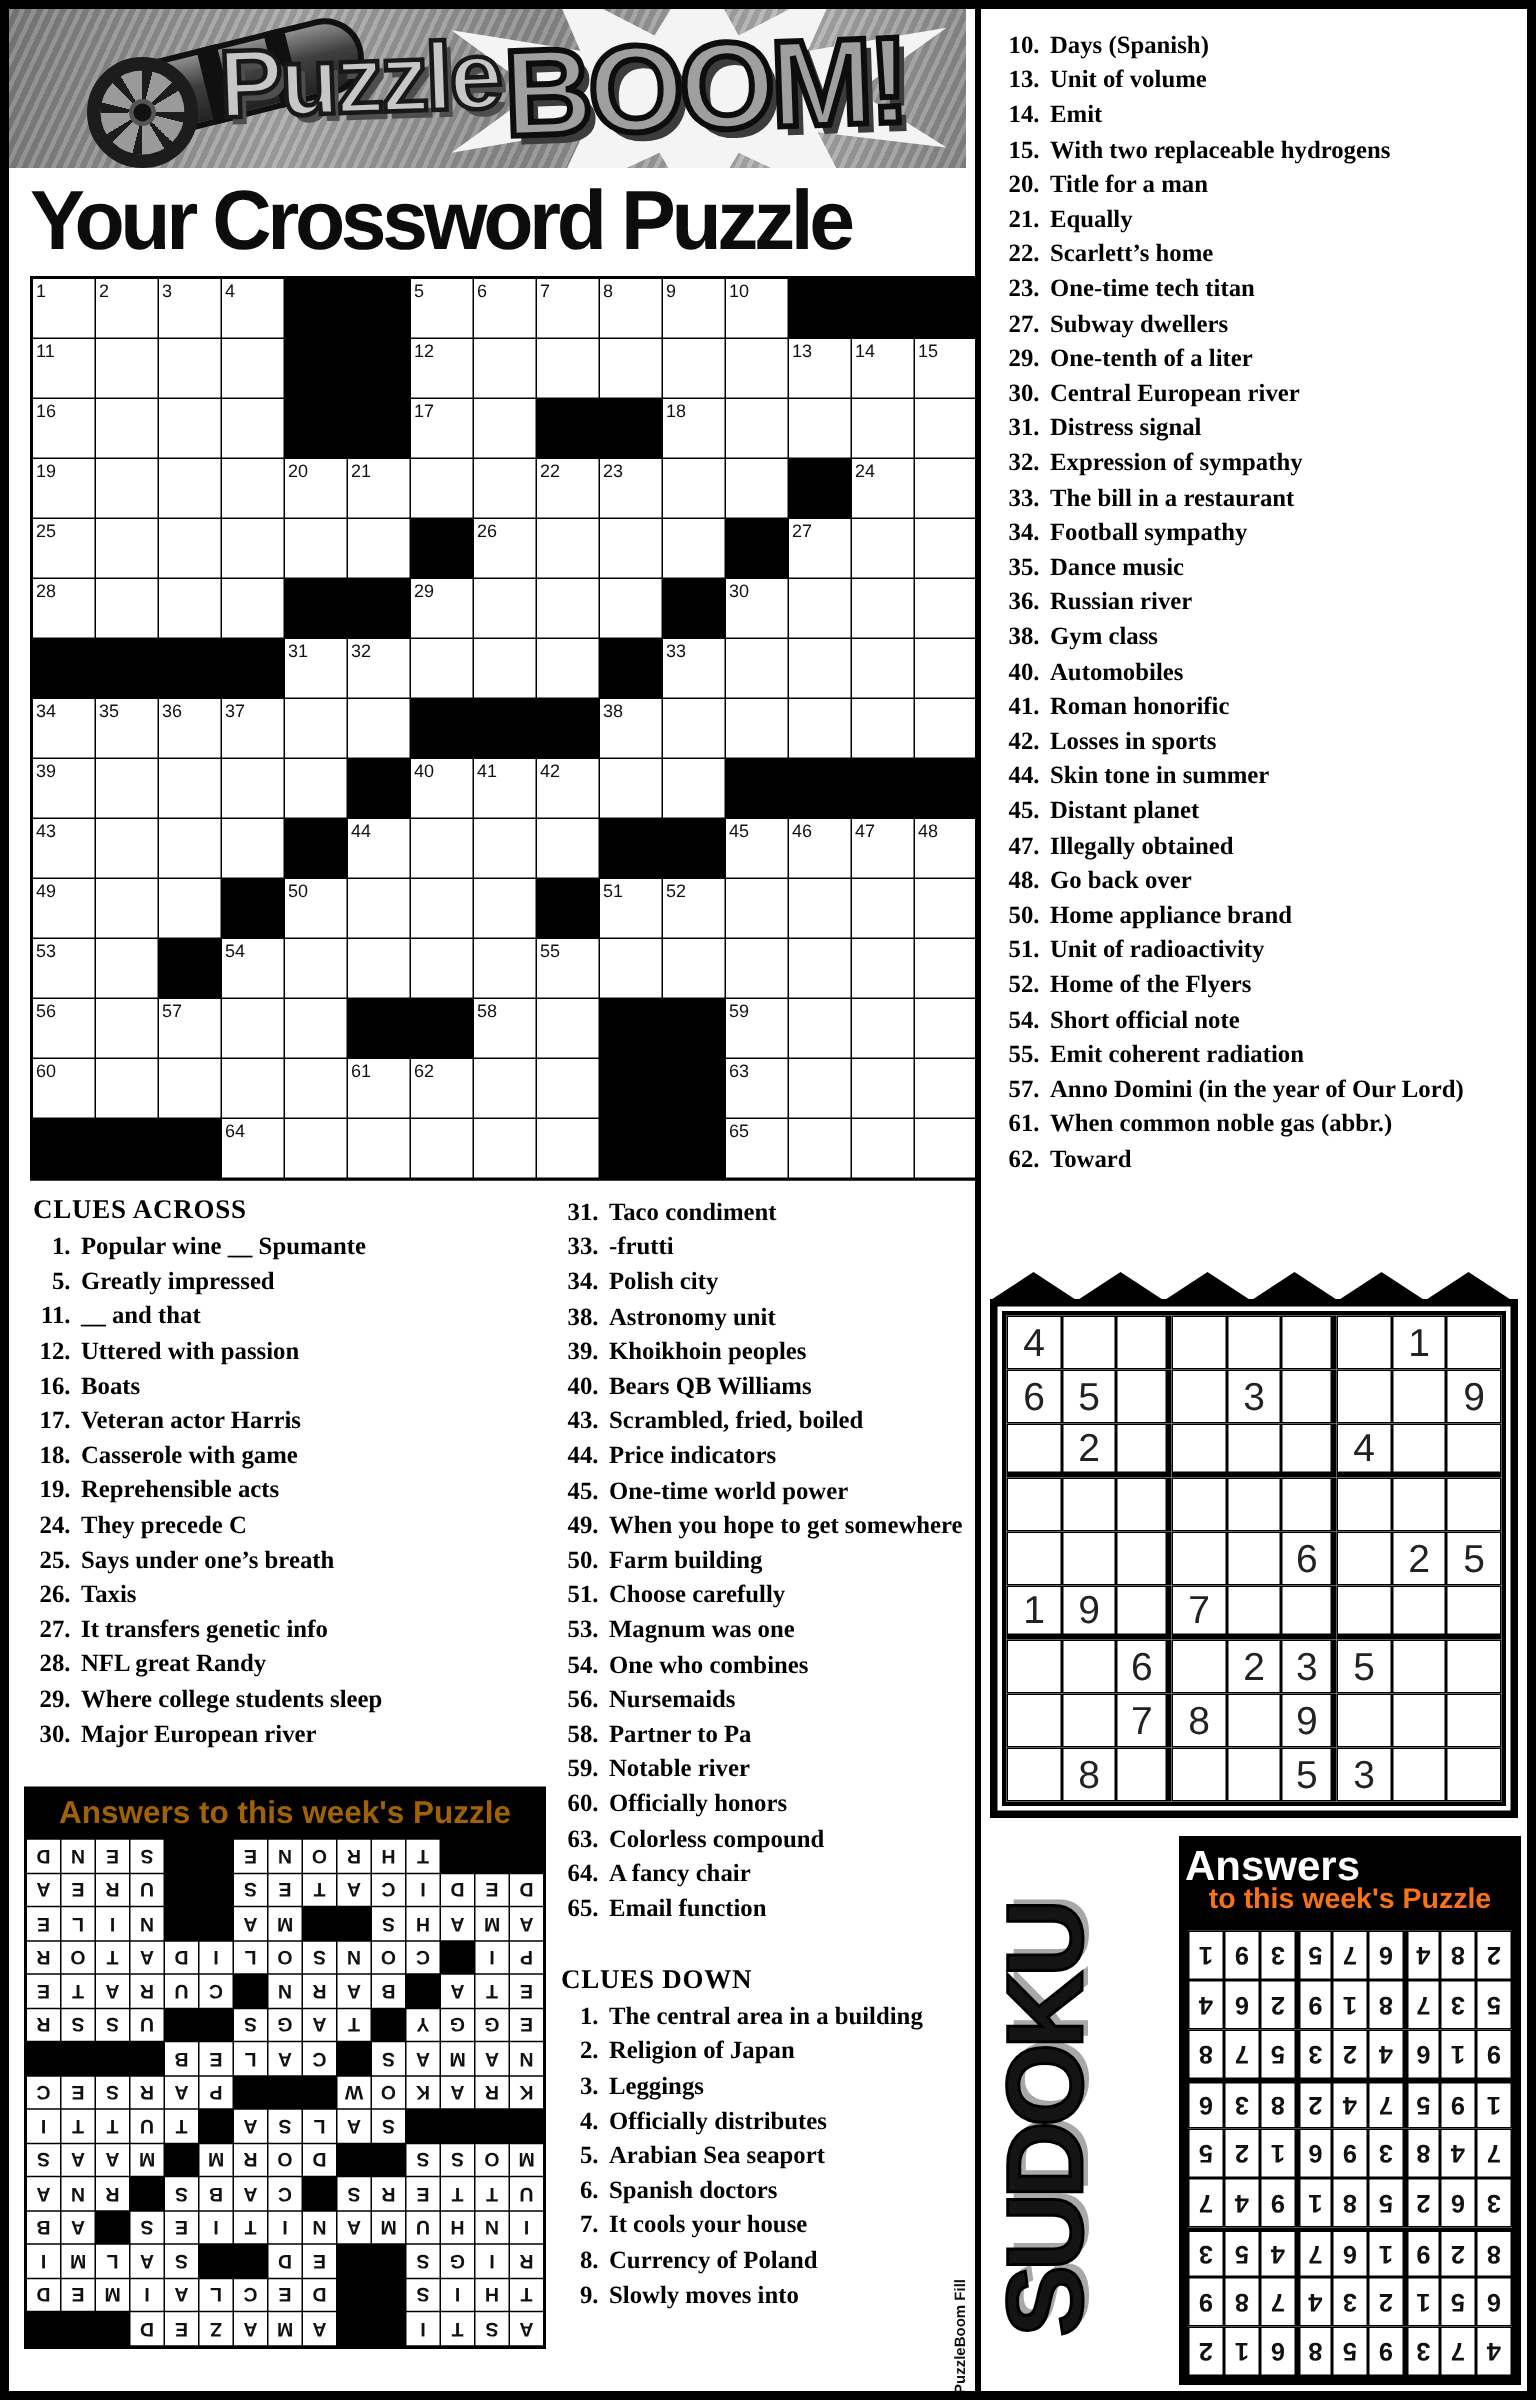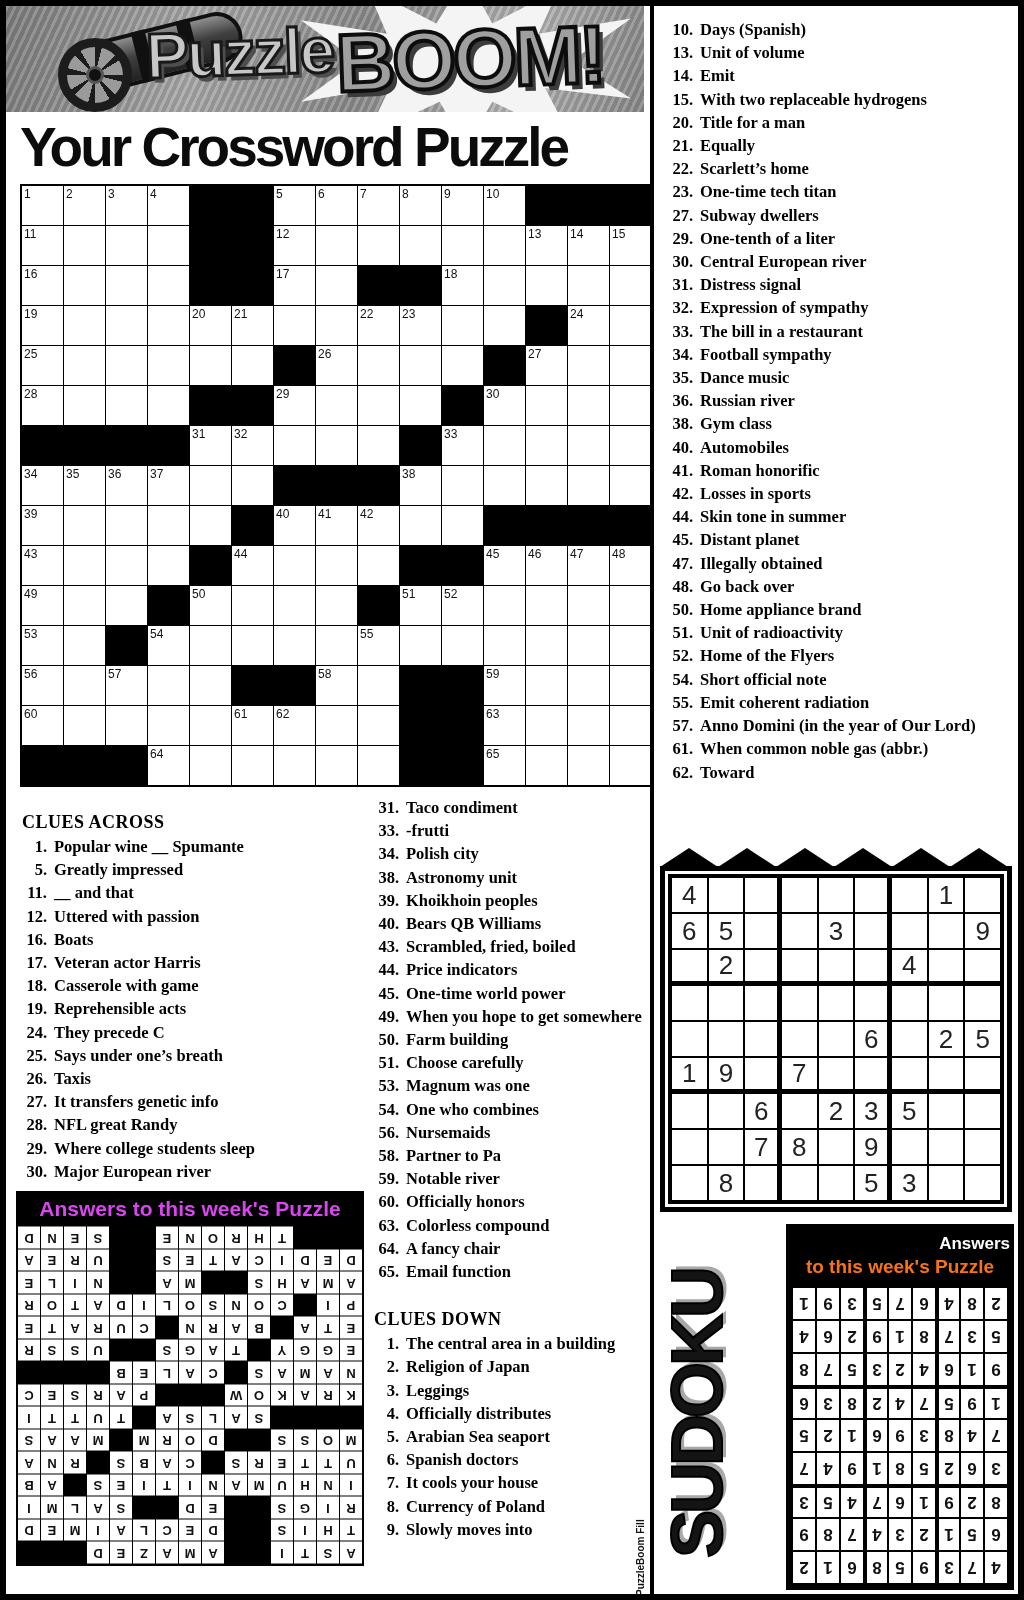--- a/index.html
+++ b/index.html
@@ -41,33 +41,33 @@
   
   .cw-grid { position: absolute; left: 14px; top: 178px;
     display: grid; grid-template-columns: repeat(15, 41px); grid-auto-rows: 39px;
     gap: 1px; background: #000; border: 2px solid #000; }
   .cw-cell { background: #fff; position: relative; }
   .cw-cell.black { background: #000; }
   .cw-num { position: absolute; left: 2px; top: 1px; font-size: 12px; color: #111; }
 
   
   .clues-row { position: absolute; left: 16px; top: 790px; width: 628px; display: flex; }
-  .clues-col1 { width: 352px; margin-top: 16px; }
+  .clues-col1 { width: 352px; }
   .clues-col2 { width: 276px; }
   .clues-header { font-family: "Liberation Serif", serif; font-weight: bold; font-size: 18px;
     letter-spacing: .5px; margin-bottom: 2px; }
   .clue { display: flex; font-family: "Liberation Serif", serif; font-weight: bold;
     font-size: 16.5px; line-height: 23.2px; }
   .cnum { width: 32px; text-align: right; padding-right: 7px; flex: none; }
   .ctext { flex: 1; }
   .down-gap { height: 26px; }
 
   
   .cw-ans-panel { position: absolute; left: 10px; top: 1185px; background: #000; padding: 2px; }
-  .cw-ans-banner { color: #d946ef; font-size: 21px; font-weight: bold; text-align: center;
+  .cw-ans-banner { color: #a16207; font-size: 21px; font-weight: bold; text-align: center;
     padding: 4px 0 6px; letter-spacing: 0; }
   .cw-ans-grid { display: grid; grid-template-columns: repeat(15, 22px); grid-auto-rows: 21.5px;
     gap: 1px; background: #000; transform: rotate(180deg); }
   .ca-cell { background: #fff; display: flex; align-items: center; justify-content: center;
     font-size: 13px; font-weight: bold; color: #111; }
   .ca-cell.black { background: #000; }
 
   .fill-credit { position: absolute; left: 629px; top: 1455px; height: 135px;
     writing-mode: vertical-rl; transform: rotate(180deg);
     font-size: 10px; font-weight: bold; color: #111; }
@@ -90,21 +90,21 @@
   .sud-cell.br { border-right: 4px solid #000; }
   .sud-cell.bb { border-bottom: 4px solid #000; }
 
   .sudoku-word { position: absolute; left: 2px; top: 1222px; height: 372px; width: 128px;
     writing-mode: vertical-rl; transform: rotate(180deg); text-align: center;
     font-size: 72px; font-weight: bold; letter-spacing: -4px; color: #141414;
     -webkit-text-stroke: 2px #000;
     text-shadow: 4px 4px 0 #a8a8a8; }
 
   .sud-ans-panel { position: absolute; left: 132px; top: 1218px; width: 228px; background: #000; padding: 4px; }
-  .sud-ans-h1 { color: #fff; font-weight: bold; font-size: 17px; text-align: right; line-height: 24px; padding-top: 4px; }
+  .sud-ans-h1 { color: #fff; font-weight: bold; font-size: 28px; text-align: left; line-height: 24px; padding-top: 4px; }
   .sud-ans-h2 { color: #f97316; font-weight: bold; font-size: 19px; text-align: center; line-height: 22px; padding-bottom: 7px; }
   .sud-ans-grid { display: grid; grid-template-columns: repeat(9, 1fr); grid-auto-rows: 33px;
     border: 2px solid #000; transform: rotate(180deg); background: #000; }
   .sa-cell { border: 1px solid #000; background: #fff; display: flex; align-items: center;
     justify-content: center; font-size: 17px; font-weight: bold; color: #111; }
   .sa-cell.br { border-right: 3px solid #000; }
   .sa-cell.bb { border-bottom: 3px solid #000; }
 </style>
 </head>
 <body>

